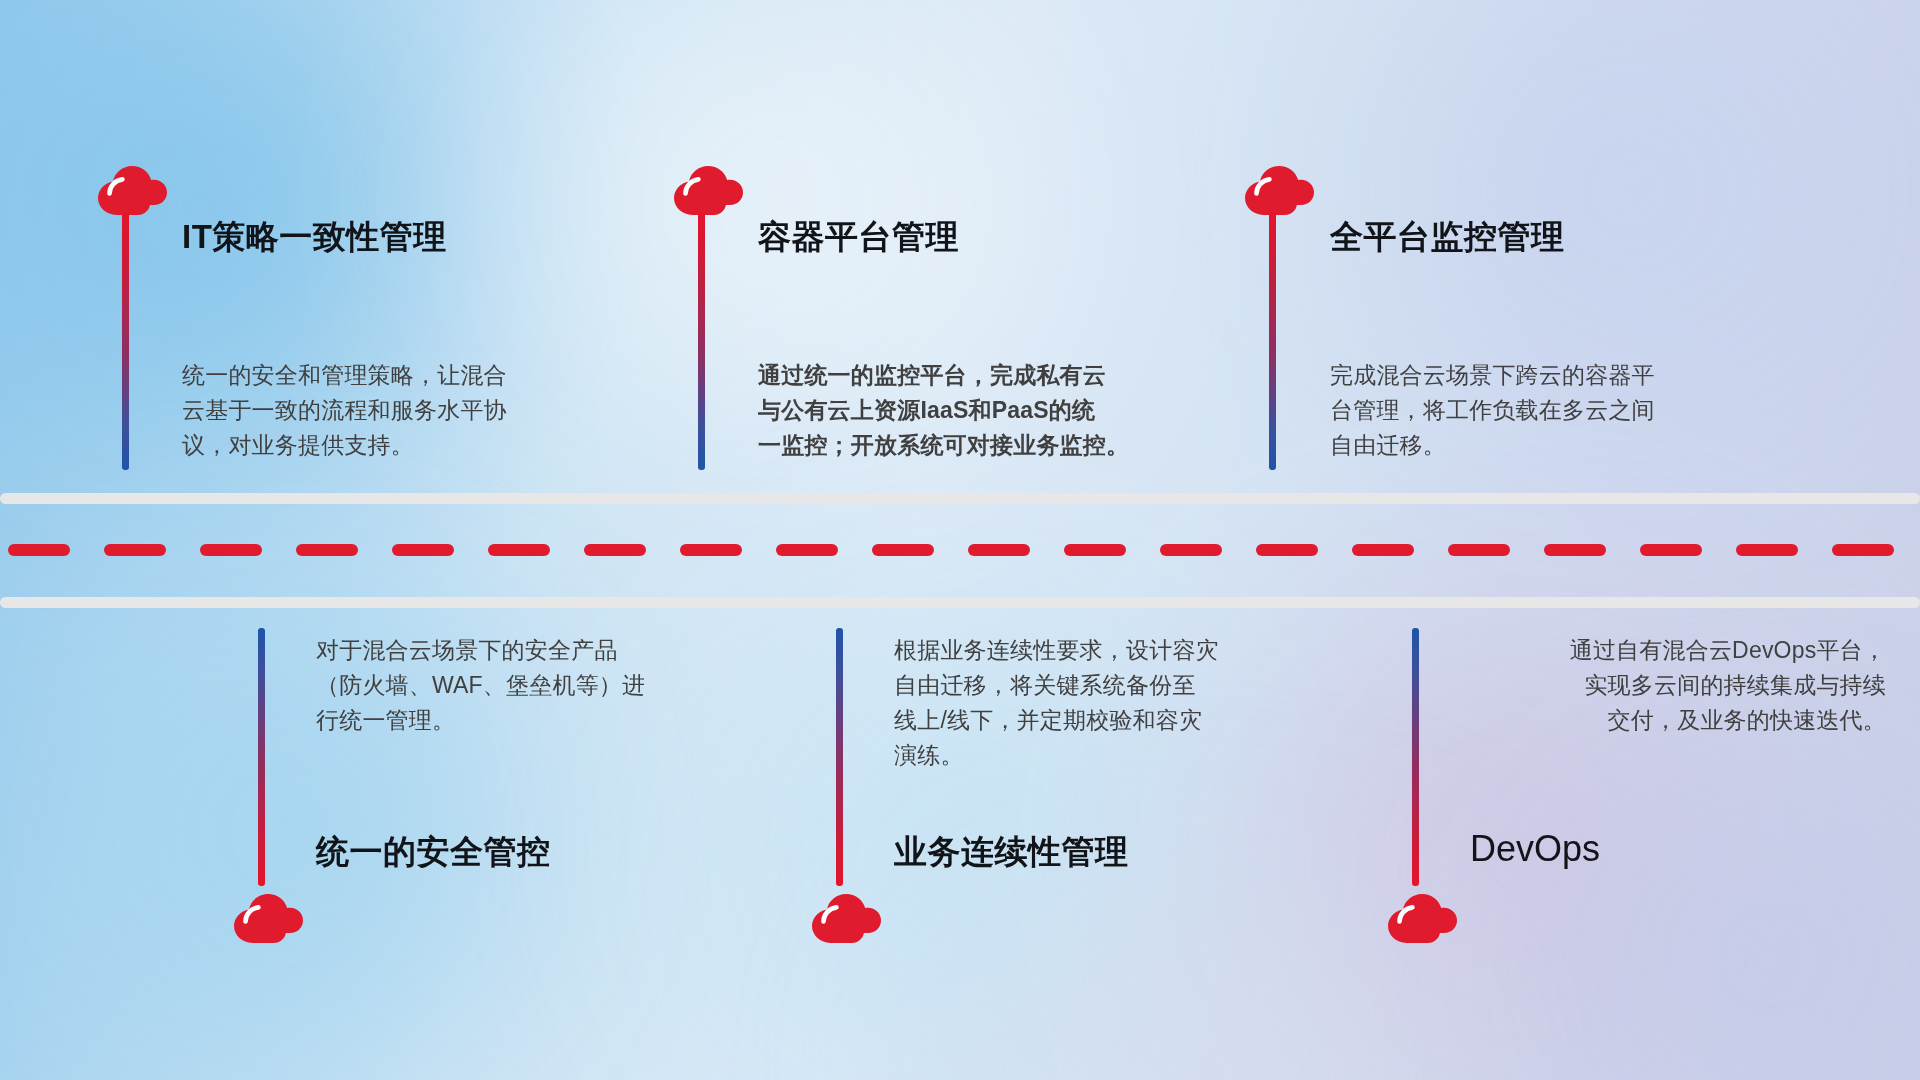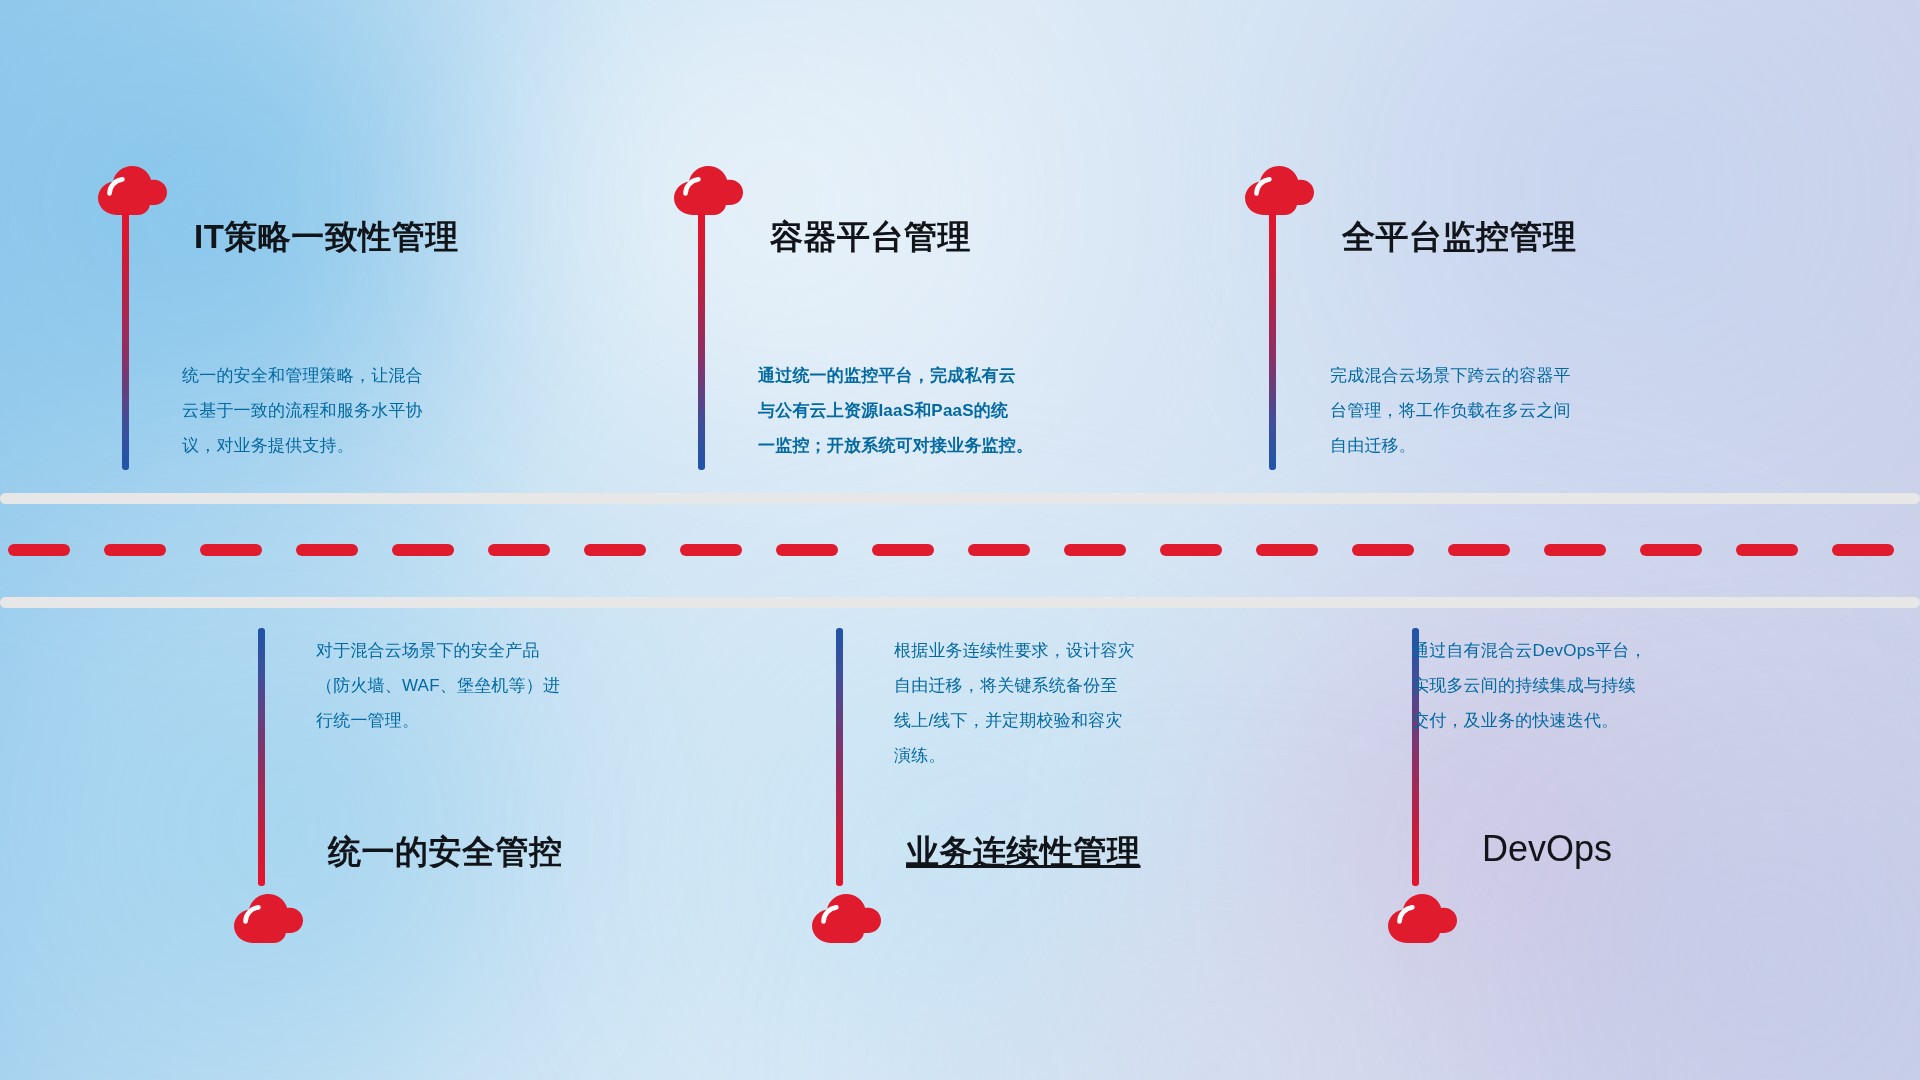--- a/index.html
+++ b/index.html
@@ -50,29 +50,28 @@
   .stem.down { background:linear-gradient(180deg,#e5142c 0%,#cf1b35 18%,#8e2f63 55%,#3f4f99 82%,#1f54a8 100%); }
   .stem.up   { background:linear-gradient(180deg,#1f54a8 0%,#3f4f99 18%,#8e2f63 52%,#cf1b35 84%,#e5142c 100%); }
 
   .heading {
     position:absolute;
     font-size:33px;
     font-weight:700;
     color:#111418;
     white-space:nowrap;
     letter-spacing:.5px;
-    margin-left:12px;
   }
   .heading.latin { font-weight:400; font-size:36px; letter-spacing:0; }
 
   .body-text {
     position:absolute;
-    font-size:17px;
+    font-size:23px;
     line-height:35px;
-    color:#0369a1;
+    color:#404040;
     white-space:pre-line;
     letter-spacing:.2px;
   }
 
   
   .rail {
     position:absolute; left:0; width:1920px; height:11px;
     background:#e6e7e6; border-radius:6px;
   }
   .dashline {
@@ -184,30 +183,30 @@
     <div class="cloud" style="left:810px;top:888px;">
       <svg viewBox="0 0 72 58" xmlns="http://www.w3.org/2000/svg">
         <path d="M20.5 55C10.3 55 2 47.4 2 38.1c0-8.2 6.4-15.1 15-16.6C18.6 12.7 26.6 6 36.2 6c9.1 0 16.8 6 19 14.1.9-.2 1.8-.3 2.8-.3 7.2 0 13 5.6 13 12.6 0 6.9-5.8 12.6-13 12.6h-4.1v.1c-.9 5.6-5.9 9.9-11.9 9.9H20.5z" fill="#e01b2e"></path>
         <path d="M13.5 33.5c0-7.2 5.6-13.2 12.9-14.1" fill="none" stroke="#ffffff" stroke-width="4.6" stroke-linecap="round"></path>
       </svg>
     </div>
     <p class="body-text" style="left:894px;top:633px;width:430px;">根据业务连续性要求，设计容灾
 自由迁移，将关键系统备份至
 线上/线下，并定期校验和容灾
 演练。</p>
-    <h2 class="heading" style="left:894px;top:830px;text-decoration:underline;">业务连续性管理</h2>
+    <h2 class="heading" style="left:894px;top:830px;">业务连续性管理</h2>
   </div>
 
   <div class="col">
     <div class="stem up" style="left:1412px;top:628px;height:258px;"></div>
     <div class="cloud" style="left:1386px;top:888px;">
       <svg viewBox="0 0 72 58" xmlns="http://www.w3.org/2000/svg">
         <path d="M20.5 55C10.3 55 2 47.4 2 38.1c0-8.2 6.4-15.1 15-16.6C18.6 12.7 26.6 6 36.2 6c9.1 0 16.8 6 19 14.1.9-.2 1.8-.3 2.8-.3 7.2 0 13 5.6 13 12.6 0 6.9-5.8 12.6-13 12.6h-4.1v.1c-.9 5.6-5.9 9.9-11.9 9.9H20.5z" fill="#e01b2e"></path>
         <path d="M13.5 33.5c0-7.2 5.6-13.2 12.9-14.1" fill="none" stroke="#ffffff" stroke-width="4.6" stroke-linecap="round"></path>
       </svg>
     </div>
-    <p class="body-text" style="left:1412px;top:633px;width:430px;">通过自有混合云DevOps平台，
+    <p class="body-text" style="left:1456px;top:633px;width:430px;text-align:right;">通过自有混合云DevOps平台，
 实现多云间的持续集成与持续
 交付，及业务的快速迭代。</p>
     <h2 class="heading latin" style="left:1470px;top:828px;">DevOps</h2>
   </div>
 
 </div>
 
 </body></html>

